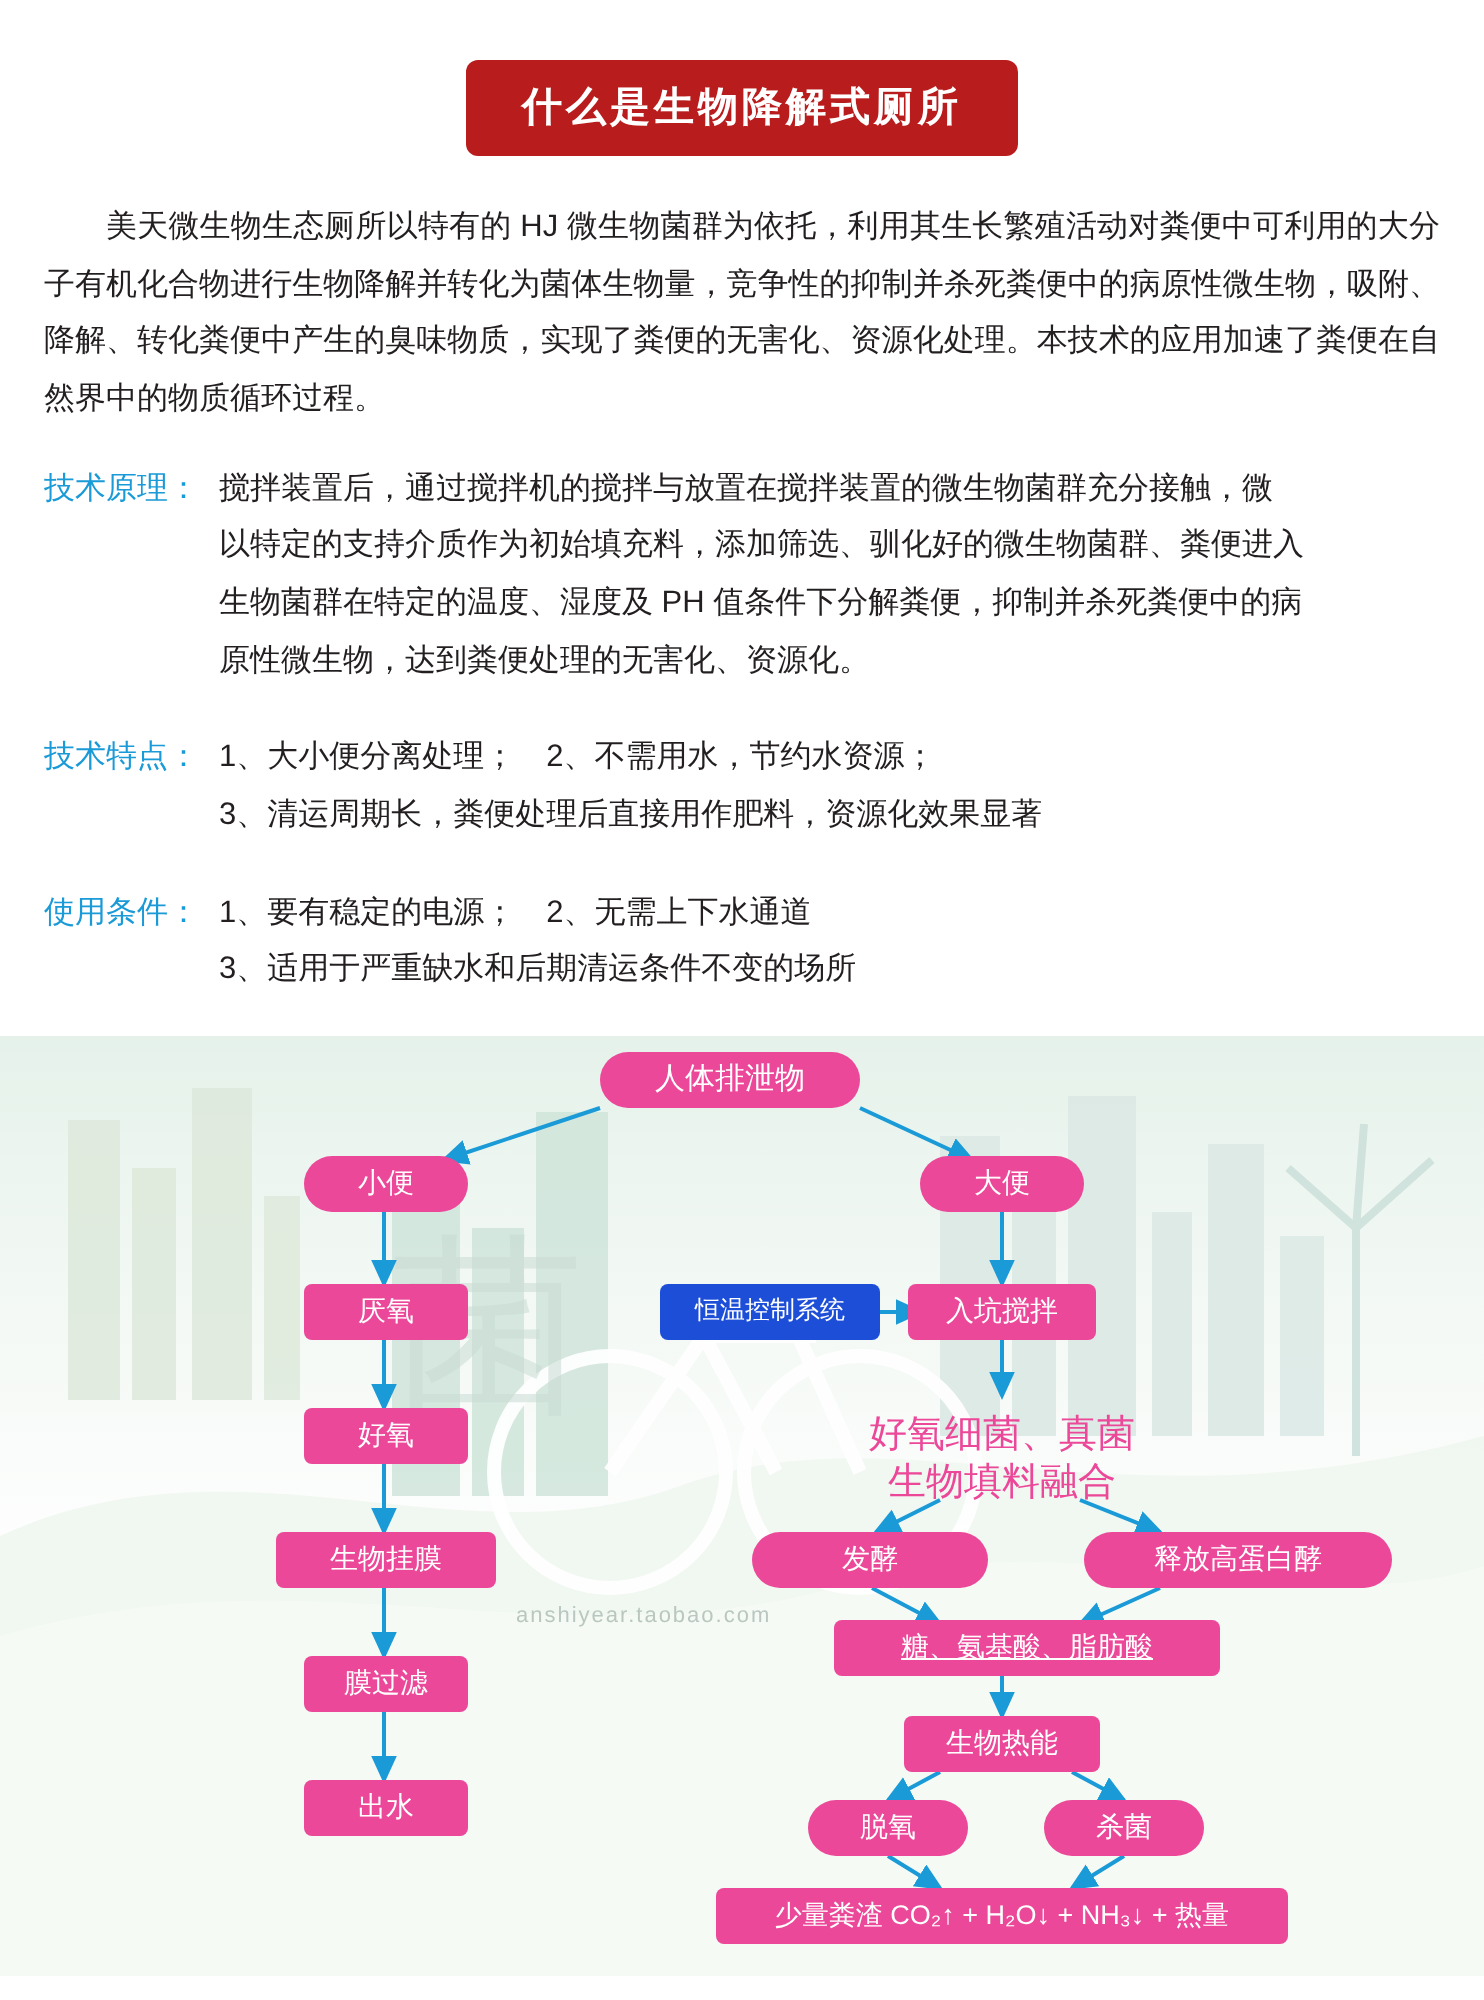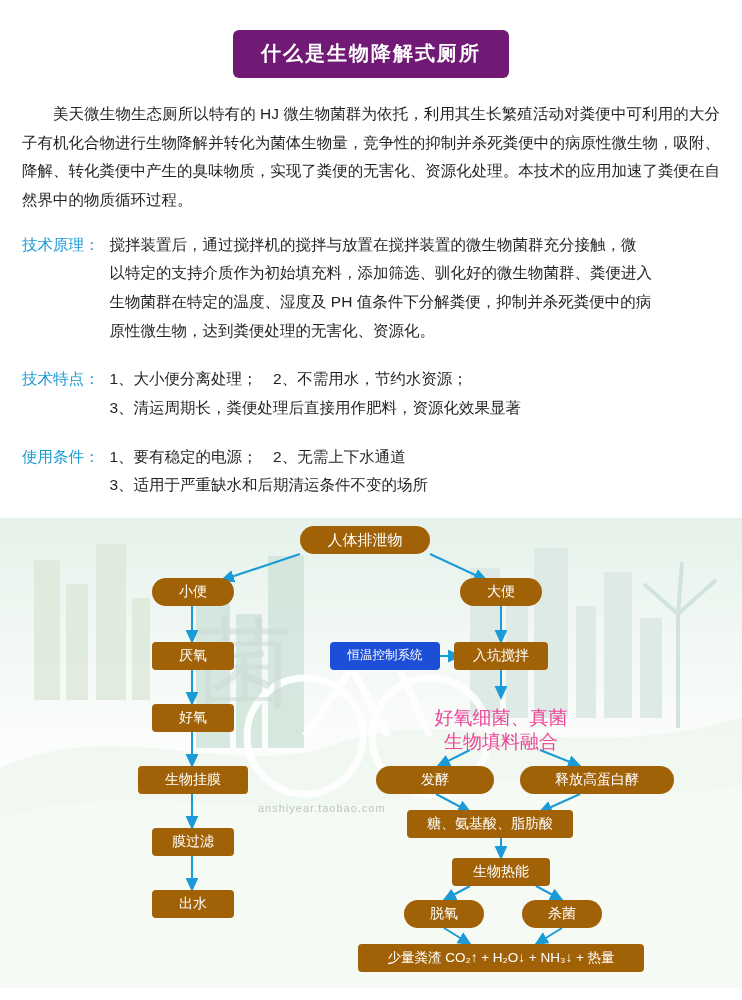--- a/index.html
+++ b/index.html
@@ -20,21 +20,21 @@
   }
 
   
   .title-wrap {
     width: 100%;
     text-align: center;
     padding-top: 30px;
   }
   .title-banner {
     display: inline-block;
-    background: #701a75;
+    background: #b91c1c;
     color: #ffffff;
     font-size: 20px;
     font-weight: bold;
     letter-spacing: 2px;
     padding: 10px 28px 11px 28px;
     border-radius: 6px;
   }
 
   
   .intro {
@@ -88,21 +88,21 @@
   }
   .flow-svg {
     position: absolute;
     inset: 0;
     z-index: 1;
     pointer-events: none;
   }
   .node {
     position: absolute;
     z-index: 2;
-    background: #a16207;
+    background: #ec4899;
     color: #fff;
     font-size: 14px;
     border-radius: 4px;
     text-align: center;
     display: flex;
     align-items: center;
     justify-content: center;
     line-height: 1.25;
     white-space: nowrap;
   }
@@ -267,25 +267,25 @@
 
     <div class="node" style="left:152px; top:186px; width:82px; height:28px;">好氧</div>
 
     <div class="node" style="left:138px; top:248px; width:110px; height:28px;">生物挂膜</div>
 
     <div class="node plain" style="left:424px; top:190px; width:154px; height:44px; white-space:pre-line;">好氧细菌、真菌
 生物填料融合</div>
 
     <div class="node pill" style="left:376px; top:248px; width:118px; height:28px;">发酵</div>
 
-    <div class="node pill" style="left:520px; top:248px; width:154px; height:28px;">释放高蛋白酵</div>
+    <div class="node pill" style="left:542px; top:248px; width:154px; height:28px;">释放高蛋白酵</div>
 
     <div class="node" style="left:152px; top:310px; width:82px; height:28px;">膜过滤</div>
 
-    <div class="node" style="left:407px; top:292px; width:166px; height:28px;">糖、氨基酸、脂肪酸</div>
+    <div class="node" style="left:417px; top:292px; width:193px; height:28px;text-decoration:underline;">糖、氨基酸、脂肪酸</div>
 
     <div class="node" style="left:452px; top:340px; width:98px; height:28px;">生物热能</div>
 
     <div class="node" style="left:152px; top:372px; width:82px; height:28px;">出水</div>
 
     <div class="node pill" style="left:404px; top:382px; width:80px; height:28px;">脱氧</div>
 
     <div class="node pill" style="left:522px; top:382px; width:80px; height:28px;">杀菌</div>
 
     <div class="node" style="left:358px; top:426px; width:286px; height:28px; font-size:13.5px;">少量粪渣 CO₂↑ + H₂O↓ + NH₃↓ + 热量</div>

